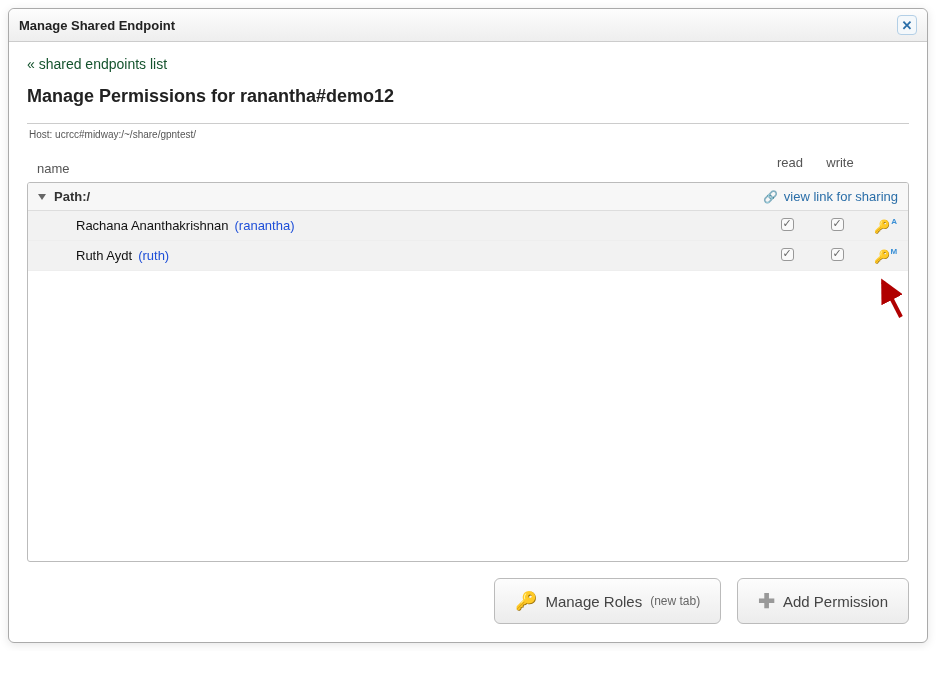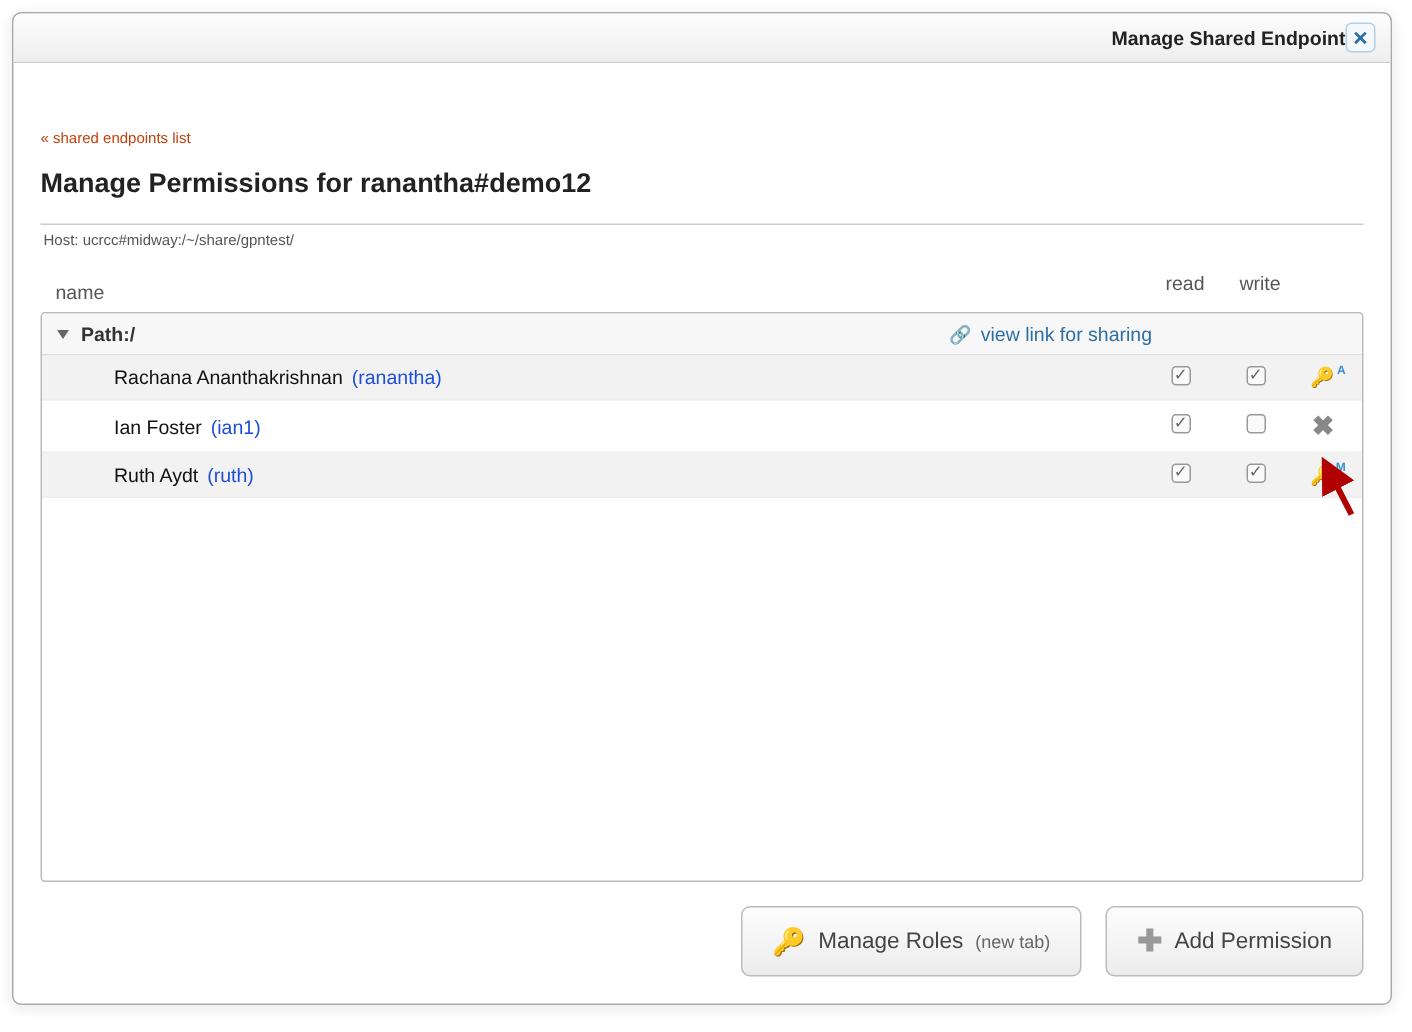--- a/index.html
+++ b/index.html
@@ -13,21 +13,21 @@
     .dialog {
       border: 1px solid #aaa;
       border-radius: 6px;
       width: 920px;
       background: #fff;
       box-shadow: 0 2px 10px rgba(0,0,0,0.1);
     }
     .titlebar {
       display: flex;
       align-items: center;
-      justify-content: flex-end;
+      justify-content: space-between;
       padding: 6px 10px;
       background: linear-gradient(#fdfdfd, #eee);
       border-bottom: 1px solid #ccc;
       border-radius: 6px 6px 0 0;
     }
     .titlebar-title {
       font-weight: bold;
       font-size: 13px;
       color: #222;
     }
@@ -41,26 +41,25 @@
       justify-content: center;
       color: #2a6ea8;
       font-weight: bold;
       cursor: pointer;
       background: #f4f8fb;
     }
     .content {
       padding: 14px 18px 18px 18px;
     }
     .backlink {
-      color: #c2410c;
-      font-size: 10px;
+      color: #14532d;
+      font-size: 14px;
       cursor: pointer;
       margin-bottom: 14px;
       display: inline-block;
-      margin-top: 31px;
     }
     .perm-title {
       font-size: 18px;
       font-weight: bold;
       color: #222;
       margin-bottom: 16px;
     }
     .host-row {
       color: #555;
       font-size: 10px;
@@ -96,21 +95,21 @@
     .chevron {
       display: inline-block;
       width: 0; height: 0;
       border-left: 4px solid transparent;
       border-right: 4px solid transparent;
       border-top: 6px solid #666;
       margin-right: 8px;
     }
     .path-spacer { flex: 1; }
     .link-icon { color: #999; margin-right: 6px; font-size: 12px; }
-    .viewlink { color: #2a6ea8; cursor: pointer; margin-right: 130px; }
+    .viewlink { color: #2a6ea8; cursor: pointer; }
     .user-row {
       display: flex;
       align-items: center;
       padding: 6px 6px 6px 48px;
       border-bottom: 1px solid #eee;
     }
     .user-row.alt { background: #f2f2f2; }
     .user-name { font-weight: normal; color: #111; }
     .user-id { color: #1d4ed8; margin-left: 6px; }
     .cell-name { flex: 1; display: flex; align-items: baseline; }
@@ -198,29 +197,20 @@
         <div class="user-row alt">
           <div class="cell-name">
             <span class="user-name">Rachana Ananthakrishnan</span>
             <span class="user-id">(ranantha)</span>
           </div>
           <div class="cell-check"><span class="chk checked"></span></div>
           <div class="cell-check"><span class="chk checked"></span></div>
           <div class="cell-action"><span class="key-small key-badge-a">🔑</span></div>
         </div>
 
-        <div class="user-row">
-          <div class="cell-name">
-            <span class="user-name">Ian Foster</span>
-            <span class="user-id">(ian1)</span>
-          </div>
-          <div class="cell-check"><span class="chk checked"></span></div>
-          <div class="cell-check"><span class="chk"></span></div>
-          <div class="cell-action"><span class="action-x">✖</span></div>
-        </div>
 
         <div class="user-row alt">
           <div class="cell-name">
             <span class="user-name">Ruth Aydt</span>
             <span class="user-id">(ruth)</span>
           </div>
           <div class="cell-check"><span class="chk checked"></span></div>
           <div class="cell-check"><span class="chk checked"></span></div>
           <div class="cell-action"><span class="key-small key-badge-m">🔑</span></div>
         </div>

